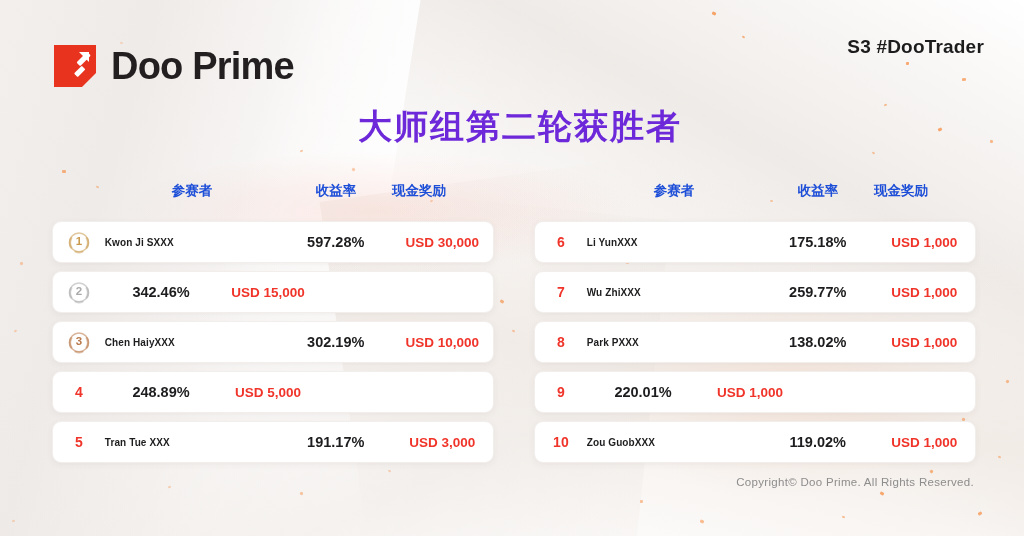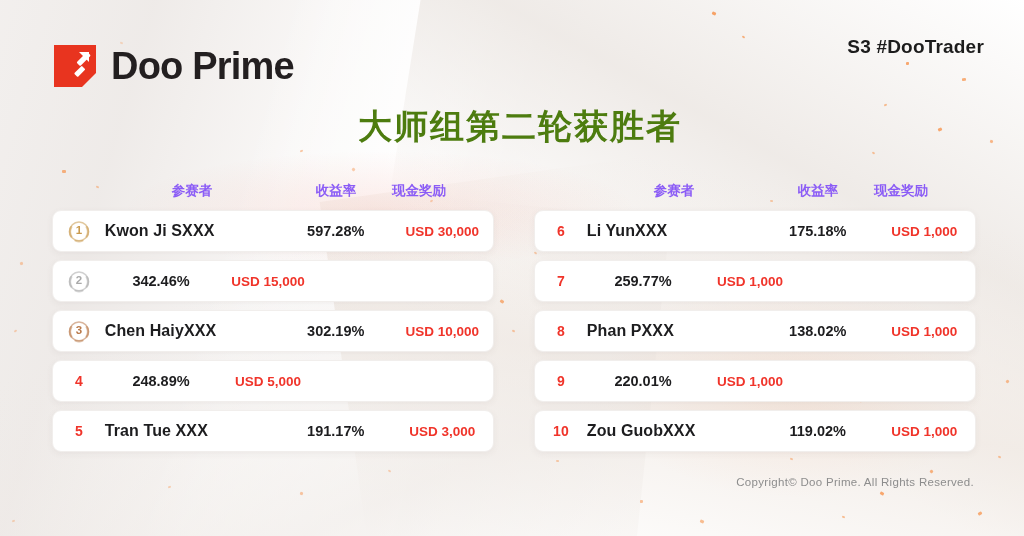--- a/index.html
+++ b/index.html
@@ -102,38 +102,38 @@
     position: absolute; right: 40px; top: 36px;
     font-size: 19px; font-weight: 700;
     color: #1c1c1c; letter-spacing: 0.2px;
   }
 
   
   .page-title {
     position: absolute; left: 16px; right: 0; top: 104px;
     text-align: center;
     font-size: 34px; font-weight: 700;
-    color: #4d7c0f;
+    color: #6d28d9;
     letter-spacing: 2px;
     font-family: "DejaVu Sans", "Liberation Sans", sans-serif;
   }
 
   
   .tables {
     position: absolute; left: 52px; top: 180px;
     width: 924px;
     display: flex; gap: 40px;
   }
   .table-col { width: 442px; }
 
   .col-head {
     display: flex; align-items: center;
-    height: 22px; margin-bottom: 8px;
+    height: 22px; margin-bottom: 19px;
     font-size: 13.5px; font-weight: 700;
-    color: #8b5cf6;
+    color: #1d4ed8;
     font-family: "DejaVu Sans", "Liberation Sans", sans-serif;
   }
   .h-rank  { width: 52px; }
   .h-name  { width: 176px; text-align: center; }
   .h-rate  { width: 112px; text-align: center; }
   .h-prize { width: 102px; }
 
   .row {
     display: flex; align-items: center;
     height: 42px; margin-bottom: 8px;
@@ -141,21 +141,21 @@
     border: 1px solid #f1eeec;
     border-radius: 9px;
     box-shadow: 0 2px 6px rgba(120,100,95,0.07);
   }
   .c-rank {
     width: 52px;
     display: flex; align-items: center; justify-content: center;
   }
   .c-name {
     width: 176px;
-    font-size: 16px; font-weight: 700; color: #1d1d1f;
+    font-size: 10px; font-weight: 700; color: #1d1d1f;
     letter-spacing: 0.1px;
   }
   .c-rate {
     width: 112px; text-align: center;
     font-size: 14.5px; font-weight: 700; color: #1d1d1f;
   }
   .c-prize {
     width: 102px; text-align: center;
     font-size: 13.5px; font-weight: 700; color: #f0342a;
     white-space: nowrap;
@@ -349,28 +349,29 @@
               <span class="rank-num">6</span>
             </div>
             <div class="c-name">Li YunXXX</div>
             <div class="c-rate">175.18%</div>
             <div class="c-prize">USD 1,000</div>
           </div>
           <div class="row">
             <div class="c-rank">
               <span class="rank-num">7</span>
             </div>
+            <div class="c-name">Wu ZhiXXX</div>
             <div class="c-rate">259.77%</div>
             <div class="c-prize">USD 1,000</div>
           </div>
           <div class="row">
             <div class="c-rank">
               <span class="rank-num">8</span>
             </div>
-            <div class="c-name">Phan PXXX</div>
+            <div class="c-name">Park PXXX</div>
             <div class="c-rate">138.02%</div>
             <div class="c-prize">USD 1,000</div>
           </div>
           <div class="row">
             <div class="c-rank">
               <span class="rank-num">9</span>
             </div>
             <div class="c-rate">220.01%</div>
             <div class="c-prize">USD 1,000</div>
           </div>

